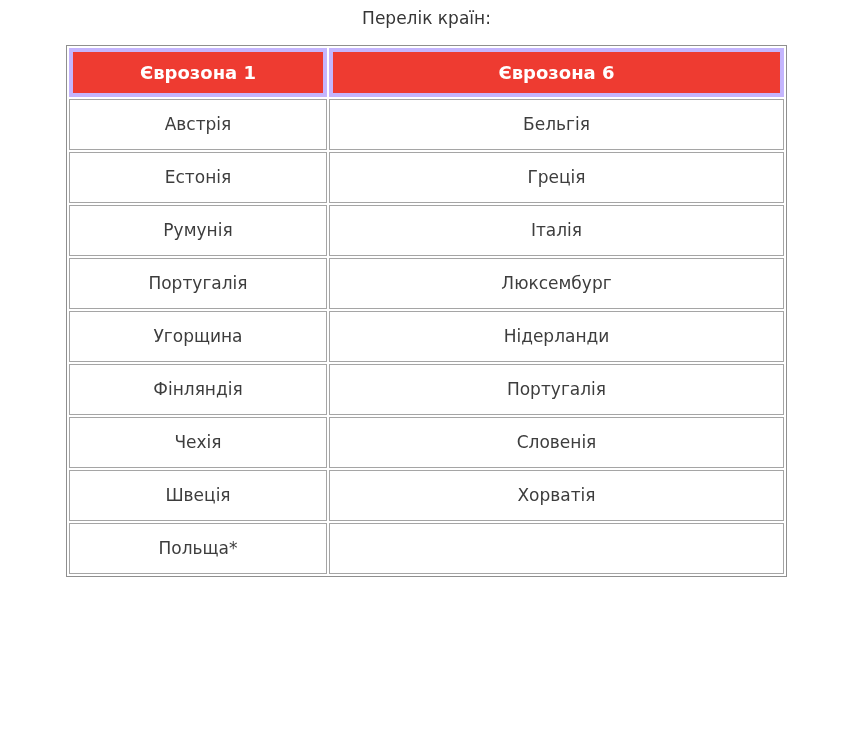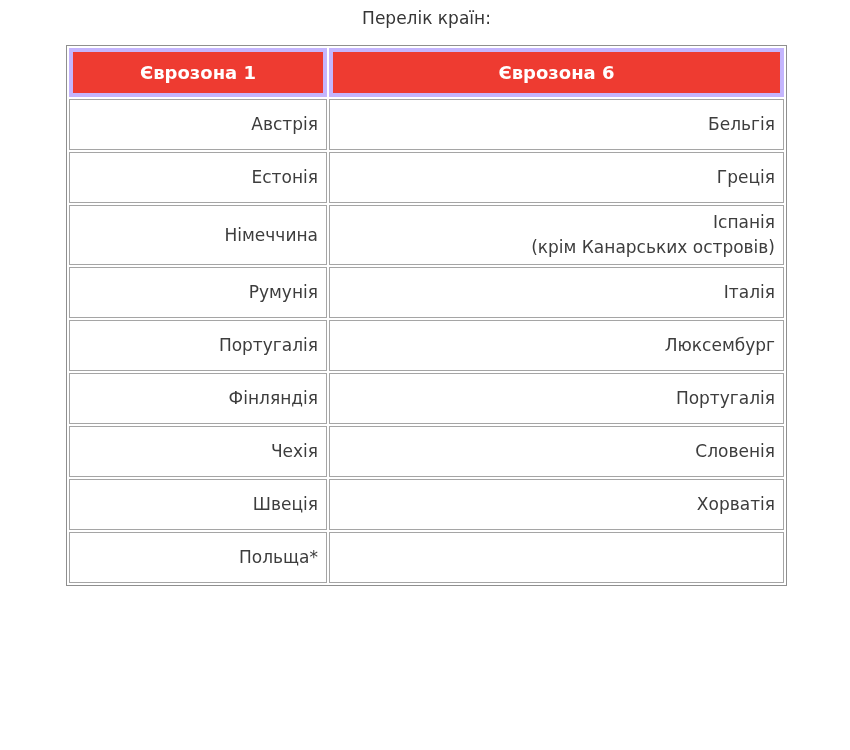--- a/index.html
+++ b/index.html
@@ -38,21 +38,21 @@
     color: #ffffff;
     font-weight: bold;
     font-size: 18px;
     height: 41px;
     border: 4px solid #c4b5fd;
     padding: 0 6px;
   }
   table.countries th.col-1 { width: 238px; }
   table.countries td {
     border: 1px solid #a5a5a5;
-    text-align: right;
+    text-align: center;
     vertical-align: middle;
     font-size: 17px;
     line-height: 25px;
     color: #3d3d3d;
     height: 41px;
     padding: 4px 8px;
     white-space: pre-line;
     background: #ffffff;
   }
 </style>
@@ -72,31 +72,30 @@
     <tbody>
         <tr>
           <td>Австрія</td>
           <td>Бельгія</td>
         </tr>
         <tr>
           <td>Естонія</td>
           <td>Греція</td>
         </tr>
         <tr>
-          <td>Німеччина</td>
-          <td>Іспанія
-(крім Канарських островів)</td>
-        </tr>
-        <tr>
           <td>Румунія</td>
           <td>Італія</td>
         </tr>
         <tr>
           <td>Португалія</td>
           <td>Люксембург</td>
+        </tr>
+        <tr>
+          <td>Угорщина</td>
+          <td>Нідерланди</td>
         </tr>
         <tr>
           <td>Фінляндія</td>
           <td>Португалія</td>
         </tr>
         <tr>
           <td>Чехія</td>
           <td>Словенія</td>
         </tr>
         <tr>

